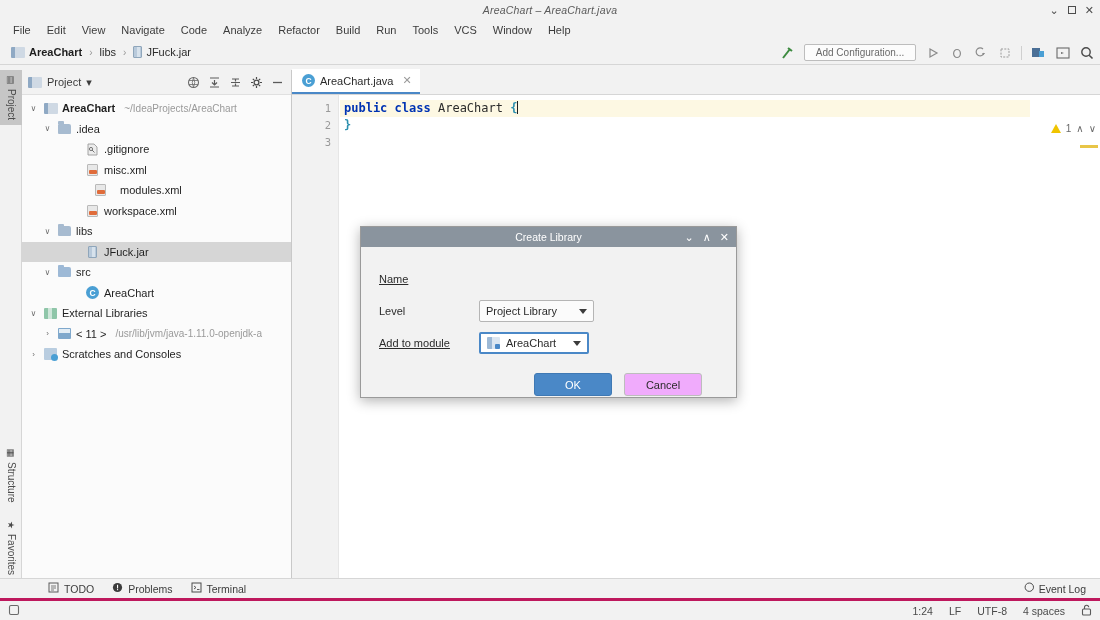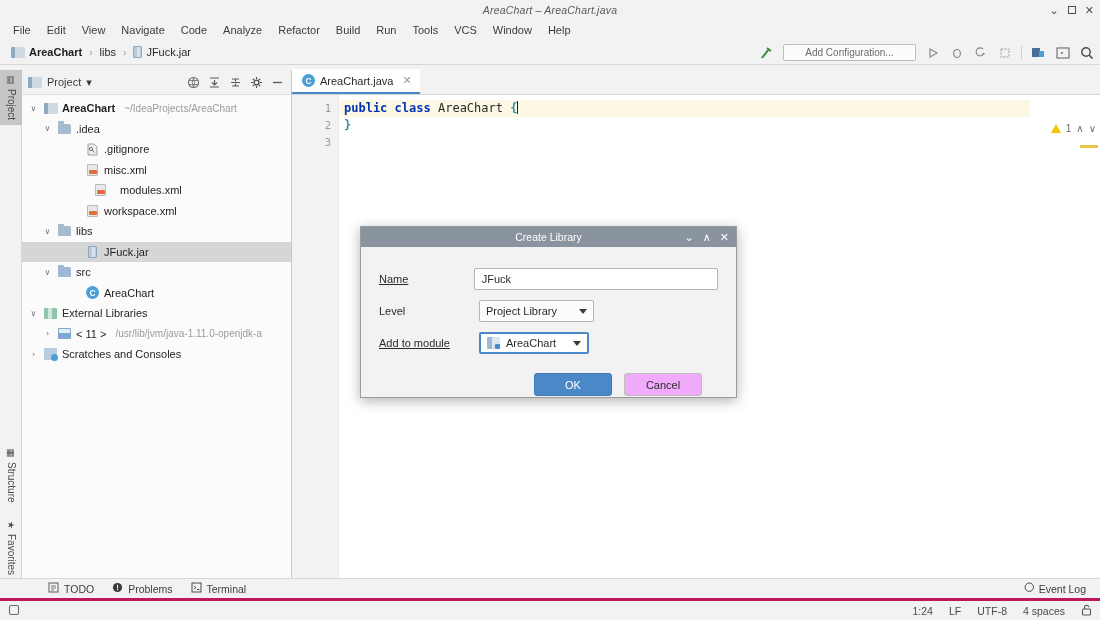--- a/index.html
+++ b/index.html
@@ -48,21 +48,21 @@
   }
   .crumb { display: flex; align-items: center; gap: 4px; font-size: 11px; padding: 1px 3px; cursor: default; }
   .crumb.bold { font-weight: bold; color: #1d1d1d; }
   .crumb-sep { color: #999; font-size: 10px; padding: 0 1px; }
 
   .nav-right {
     position: absolute; right: 6px; top: 0; height: 25px;
     display: flex; align-items: center; gap: 9px;
   }
   .run-config {
-    width: 133px; height: 17px; border: 1px solid #bdbdbd; border-radius: 2px;
+    width: 112px; height: 17px; border: 1px solid #bdbdbd; border-radius: 2px;
     background: #fcfcfc; font-size: 10px; color: #6a6a6a;
     display: flex; align-items: center; justify-content: center; cursor: default;
   }
   .tb-ic { width: 15px; height: 15px; display: flex; align-items: center; justify-content: center; cursor: default; }
   .tb-sep { width: 1px; height: 14px; background: #cfcfcf; }
 
   
   .leftstrip {
     position: absolute; left: 0; top: 70px; width: 22px; height: 510px;
     background: #f2f2f2; border-right: 1px solid #d6d6d6;
@@ -525,21 +525,20 @@
       <div class="dlg-ctrls">
         <span>⌄</span>
         <span>∧</span>
         <span>✕</span>
       </div>
     </div>
 
     <div class="dlg-body">
       <div class="frow">
         <div class="flabel"><u>Name</u></div>
-        <div class="ftext">JFuck</div>
       </div>
 
       <div class="frow">
         <div class="flabel">Level</div>
         <div class="fselect w1">
           <span class="fsp">Project Library</span>
           <span class="caret-dn"></span>
         </div>
       </div>
 

